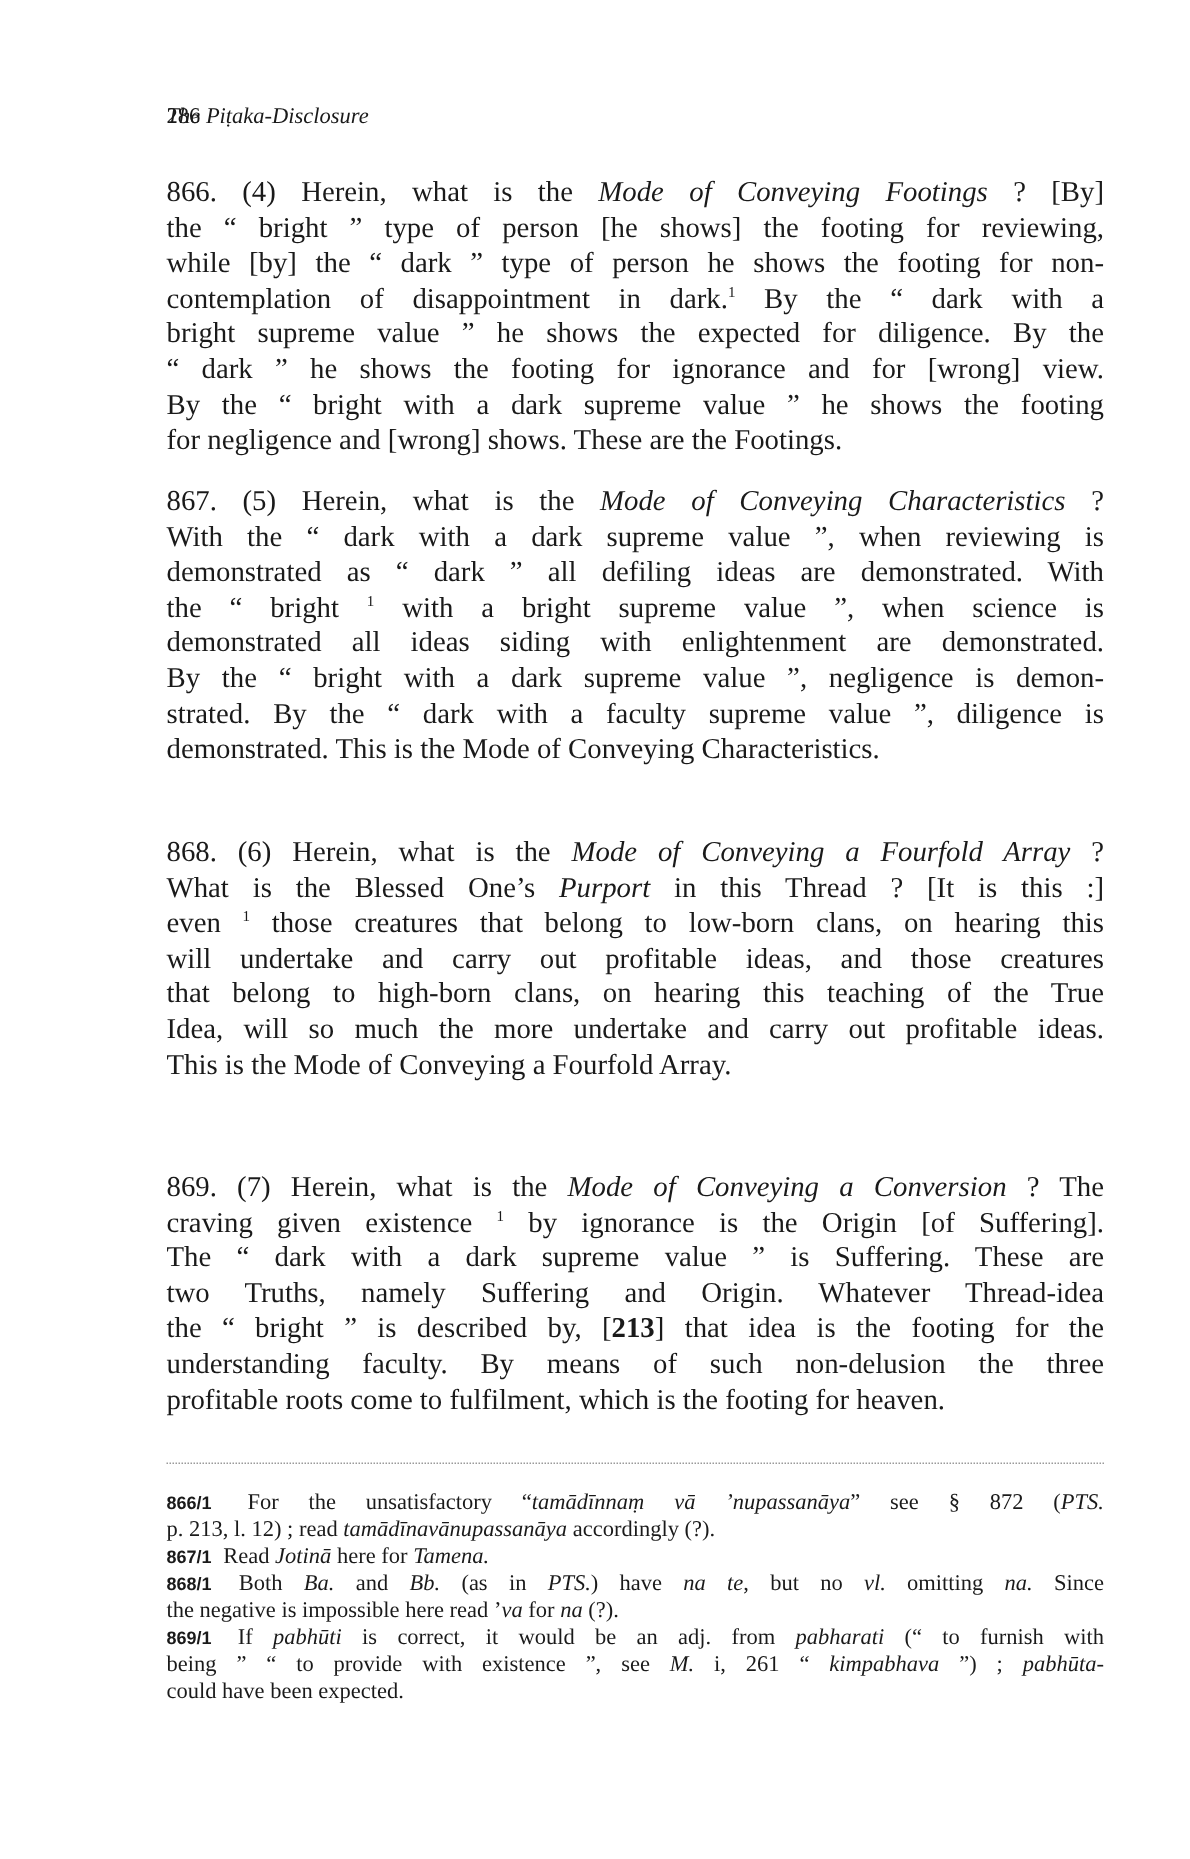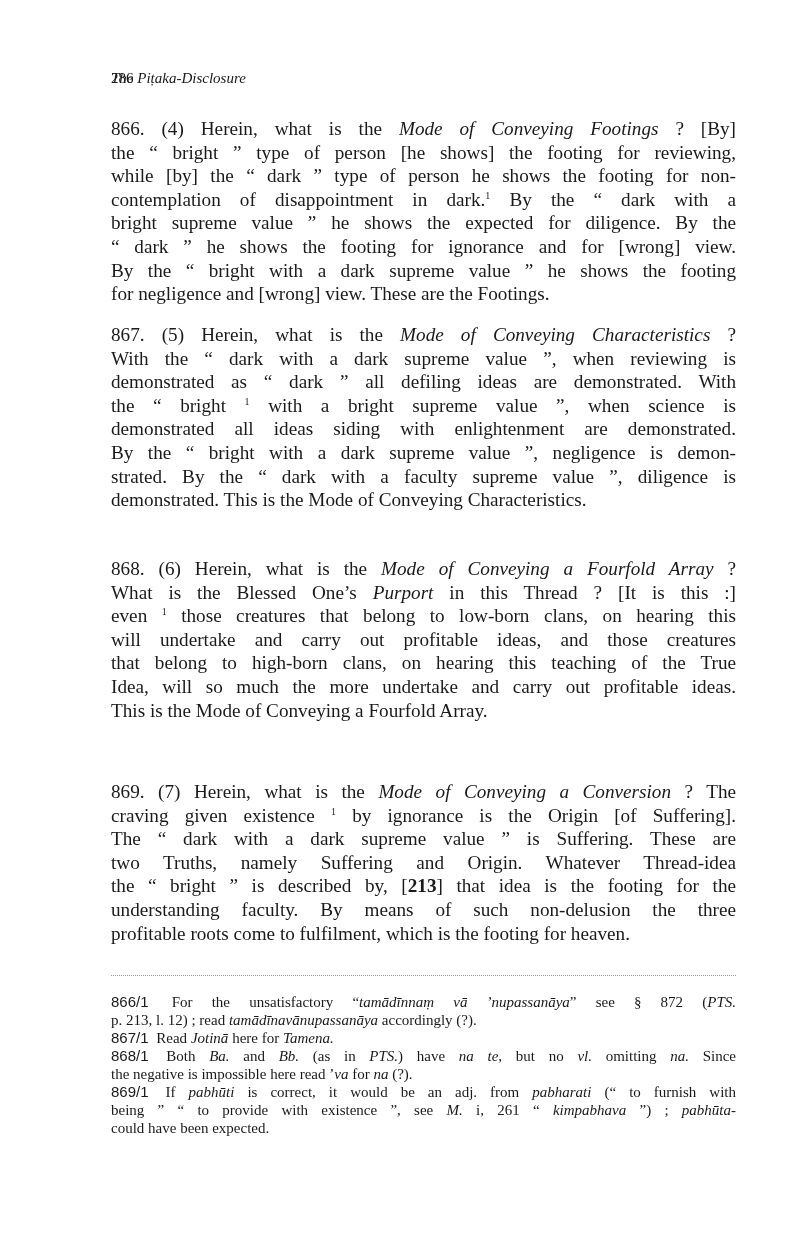--- a/index.html
+++ b/index.html
@@ -11,40 +11,40 @@
   .para { position: absolute; left: 0; width: 625px; font-size: 19.2px; line-height: 23.6px; }
   .line { display: block; white-space: nowrap; text-align: justify; text-align-last: justify; height: 23.6px; }
   .line.last { text-align-last: left; }
   i { font-style: italic; margin-top: 19px; }
   b { font-weight: bold; }
   sup { font-size: 10px; vertical-align: 7px; line-height: 0; }
   .separator { position: absolute; top: 975px; left: 0; width: 625px; height: 0; border-top: 1px dotted #9a9a9a; }
   .footnotes { position: absolute; top: 993px; left: 0; width: 625px; font-size: 15px; line-height: 18px; }
   .fn-line { display: block; white-space: nowrap; text-align: justify; text-align-last: justify; height: 18px; }
   .fn-line.last { text-align-last: left; }
-  .fn-ref { font-family: "Liberation Sans", "DejaVu Sans", sans-serif; font-weight: normal; font-size: 15px; margin-right: 4px; }
+  .fn-ref { font-family: "Liberation Sans", "DejaVu Sans", sans-serif; font-weight: bold; font-size: 12px; margin-right: 4px; }
 </style>
 </head>
 <body>
 
 <div class="page">
   <div class="running-head">
     <span class="page-number">286</span>
     <span class="running-title">The Piṭaka-Disclosure</span>
   </div>
 
   <div class="para" style="top:117px">
       <span class="line">866. (4) Herein, what is the <i>Mode of Conveying Footings</i> ?  [By]</span>
       <span class="line">the “ bright ” type of person [he shows] the footing for reviewing,</span>
       <span class="line">while [by] the “ dark ” type of person he shows the footing for non-</span>
       <span class="line">contemplation of disappointment in dark.<sup>1</sup>  By the “ dark with a</span>
       <span class="line">bright supreme value ” he shows the expected for diligence.  By the</span>
       <span class="line">“ dark ” he shows the footing for ignorance and for [wrong] view.</span>
       <span class="line">By the “ bright with a dark supreme value ” he shows the footing</span>
-      <span class="line last">for negligence and [wrong] view.  These are the Footings.</span>
+      <span class="line last">for negligence and [wrong] shows.  These are the Footings.</span>
     </div>
   <div class="para" style="top:323px">
       <span class="line">867. (5) Herein, what is the <i>Mode of Conveying Characteristics</i> ?</span>
       <span class="line">With the “ dark with a dark supreme value ”, when reviewing is</span>
       <span class="line">demonstrated as “ dark ” all defiling ideas are demonstrated.  With</span>
       <span class="line">the “ bright <sup>1</sup> with a bright supreme value ”, when science is</span>
       <span class="line">demonstrated all ideas siding with enlightenment are demonstrated.</span>
       <span class="line">By the “ bright with a dark supreme value ”, negligence is demon-</span>
       <span class="line">strated.  By the “ dark with a faculty supreme value ”, diligence is</span>
       <span class="line last">demonstrated.  This is the Mode of Conveying Characteristics.</span>

